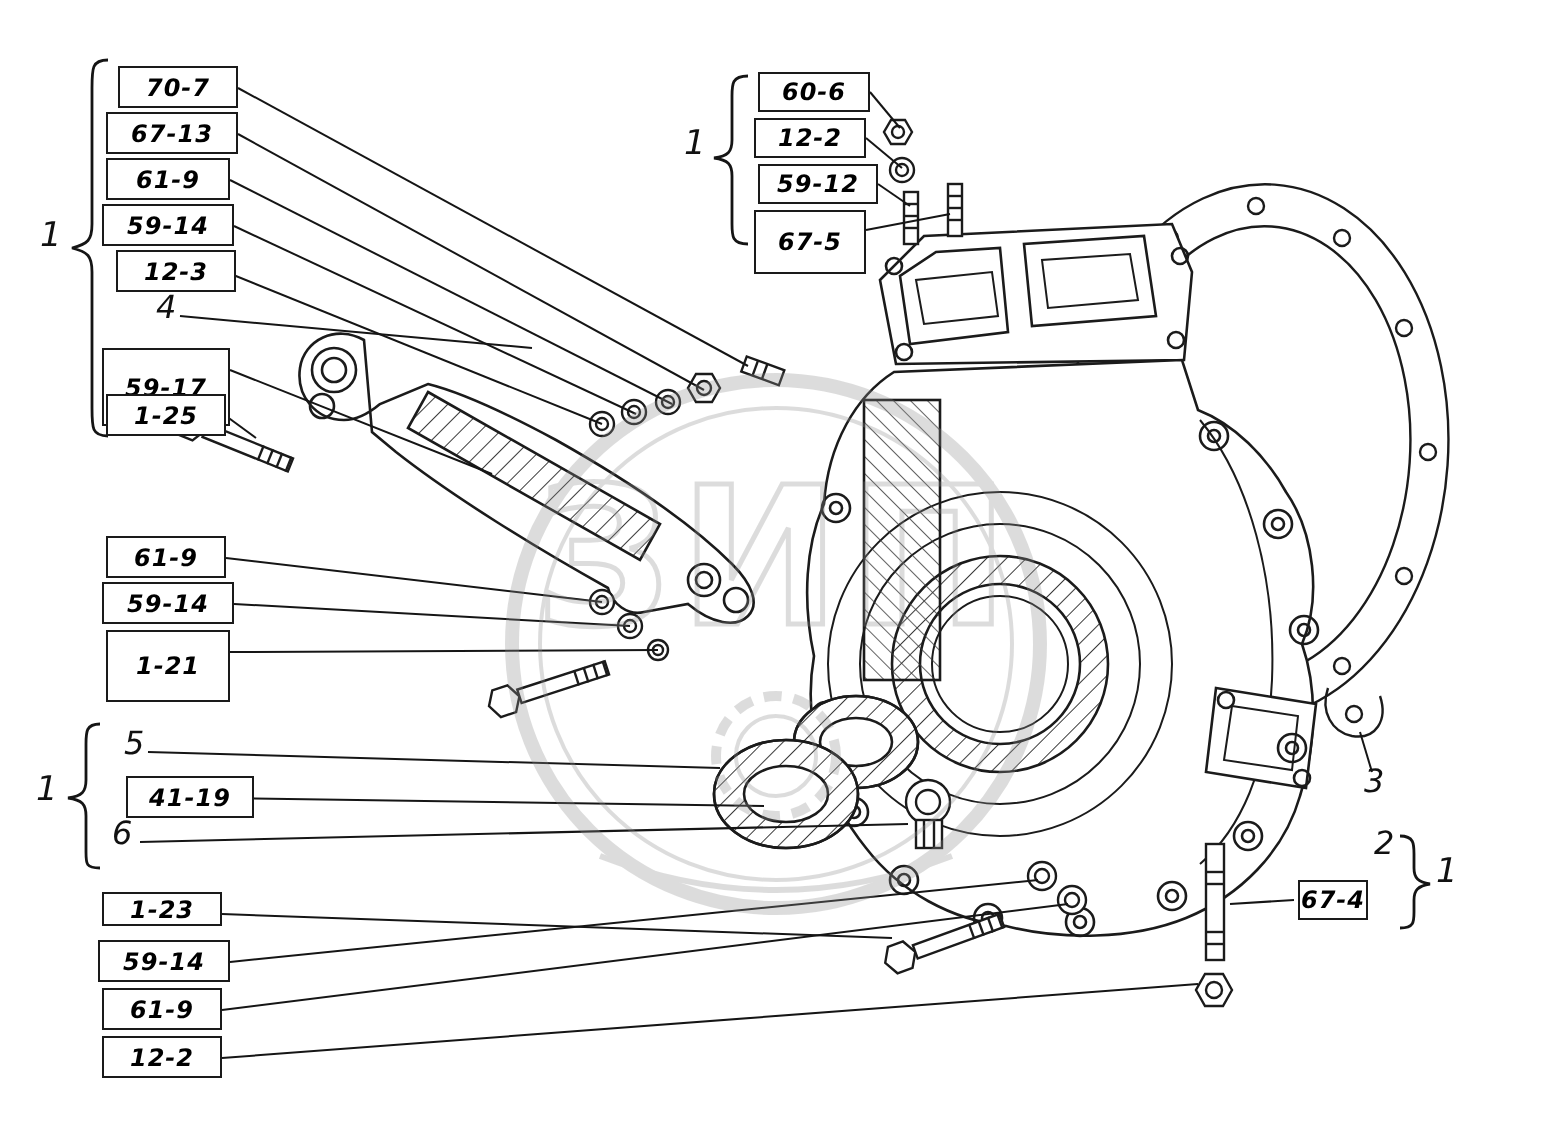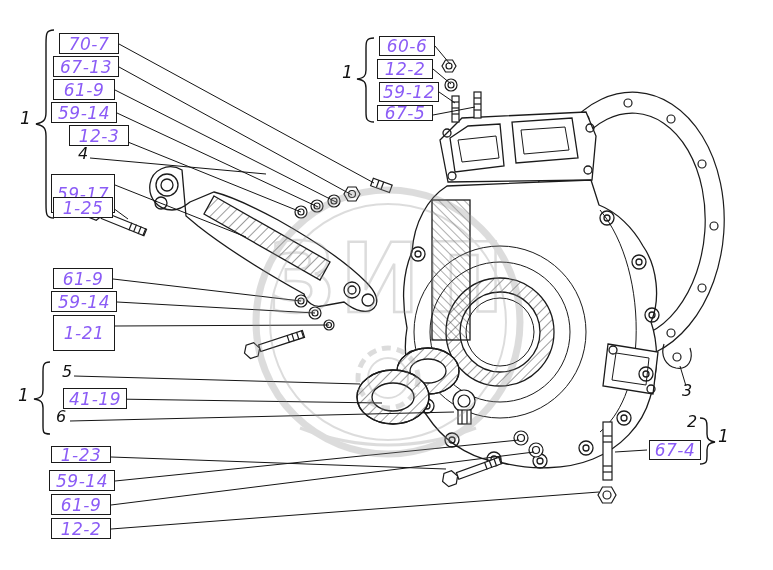--- a/index.html
+++ b/index.html
@@ -3,23 +3,23 @@
 <meta charset="utf-8">
 <style>
   html,body{margin:0;padding:0;background:#fff;}
   .stage{
     position:relative;width:773px;height:570px;background:#ffffff;
     overflow:hidden;font-family:"DejaVu Sans",sans-serif;
   }
   .stage svg{position:absolute;left:0;top:0;z-index:1;}
   .box{
     position:absolute;box-sizing:border-box;z-index:2;
-    border:1.6px solid #1a1a1a;background:#fff;color:#8b5cf6;
+    border:1.6px solid #1a1a1a;background:#fff;color:#000000;
     display:flex;align-items:center;justify-content:center;
-    font-style:italic;font-size:17px;letter-spacing:.5px;
+    font-style:italic;font-size:12px;letter-spacing:.5px;font-weight:bold;
   }
   .num{
     position:absolute;z-index:2;color:#111;background:transparent;
     font-style:italic;font-size:16px;line-height:1;
   }
 </style>
 </head>
 <body>
 
 <div class="stage">
@@ -244,21 +244,21 @@
       <circle cx="388" cy="378" r="30" fill="none" stroke="#8f8f8f" stroke-width="5" stroke-dasharray="9 6"></circle>
       <circle cx="388" cy="378" r="20" fill="none" stroke="#8f8f8f" stroke-width="2"></circle>
       <path d="M300,428 Q388,462 476,428" fill="none" stroke="#8f8f8f" stroke-width="3"></path>
     </g>
   </svg>
 
   <div class="box" style="left:59px;top:33px;width:60px;height:21px">70-7</div>
   <div class="box" style="left:53px;top:56px;width:66px;height:21px">67-13</div>
   <div class="box" style="left:53px;top:79px;width:62px;height:21px">61-9</div>
   <div class="box" style="left:51px;top:102px;width:66px;height:21px">59-14</div>
-  <div class="box" style="left:69px;top:125px;width:60px;height:21px">12-3</div>
+  <div class="box" style="left:58px;top:125px;width:60px;height:21px">12-3</div>
   <div class="num" style="left:78px;top:146px">4</div>
   <div class="box" style="left:51px;top:174px;width:64px;height:39px">59-17</div>
   <div class="box" style="left:53px;top:197px;width:60px;height:21px">1-25</div>
   <div class="num" style="left:20px;top:110px;font-size:17px">1</div>
 
   <div class="box" style="left:53px;top:268px;width:60px;height:21px">61-9</div>
   <div class="box" style="left:51px;top:291px;width:66px;height:21px">59-14</div>
   <div class="box" style="left:53px;top:315px;width:62px;height:36px">1-21</div>
 
   <div class="num" style="left:62px;top:364px">5</div>
@@ -267,21 +267,21 @@
   <div class="num" style="left:18px;top:387px;font-size:17px">1</div>
 
   <div class="box" style="left:51px;top:446px;width:60px;height:17px">1-23</div>
   <div class="box" style="left:49px;top:470px;width:66px;height:21px">59-14</div>
   <div class="box" style="left:51px;top:494px;width:60px;height:21px">61-9</div>
   <div class="box" style="left:51px;top:518px;width:60px;height:21px">12-2</div>
 
   <div class="box" style="left:379px;top:36px;width:56px;height:20px">60-6</div>
   <div class="box" style="left:377px;top:59px;width:56px;height:20px">12-2</div>
   <div class="box" style="left:379px;top:82px;width:60px;height:20px">59-12</div>
-  <div class="box" style="left:377px;top:105px;width:56px;height:16px">67-5</div>
+  <div class="box" style="left:377px;top:105px;width:56px;height:32px">67-5</div>
   <div class="num" style="left:342px;top:64px;font-size:17px">1</div>
 
   <div class="num" style="left:682px;top:383px">3</div>
   <div class="num" style="left:687px;top:414px">2</div>
-  <div class="box" style="left:649px;top:440px;width:52px;height:20px">67-4</div>
+  <div class="box" style="left:649px;top:440px;width:35px;height:20px">67-4</div>
   <div class="num" style="left:718px;top:428px;font-size:17px">1</div>
 
 </div>
 
 </body></html>

